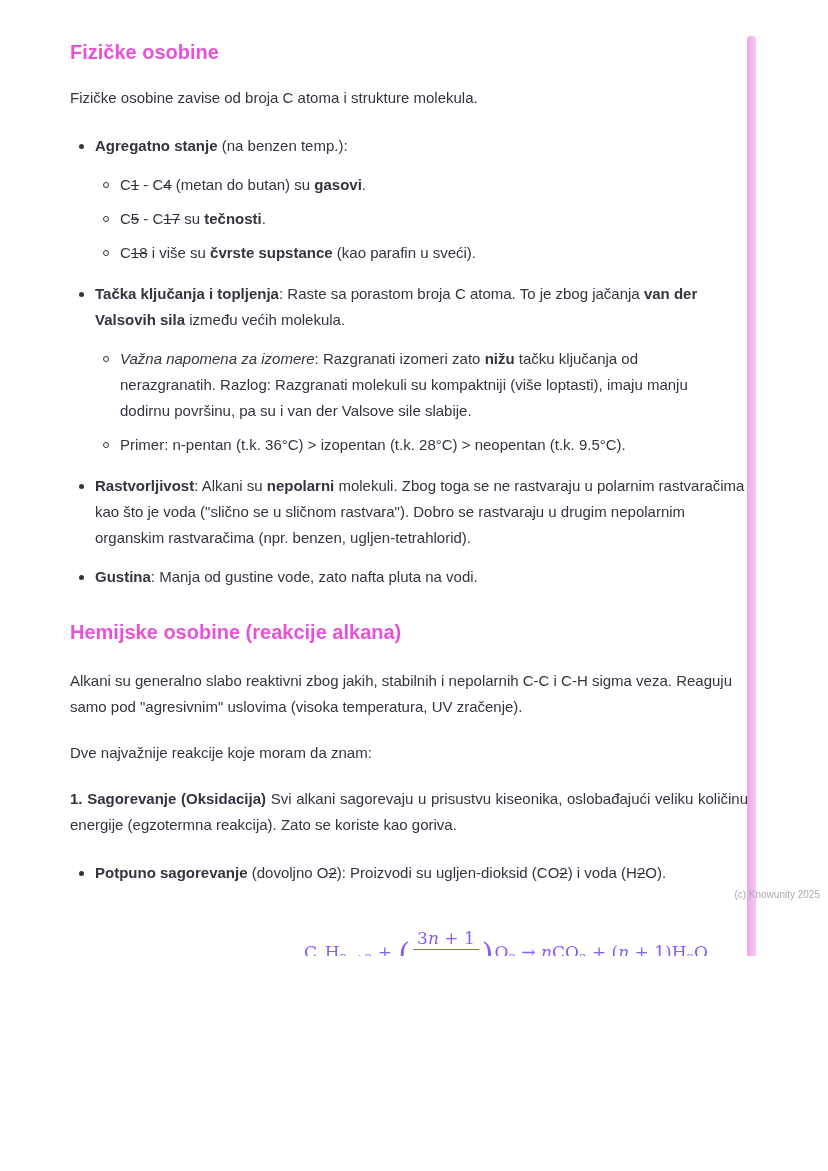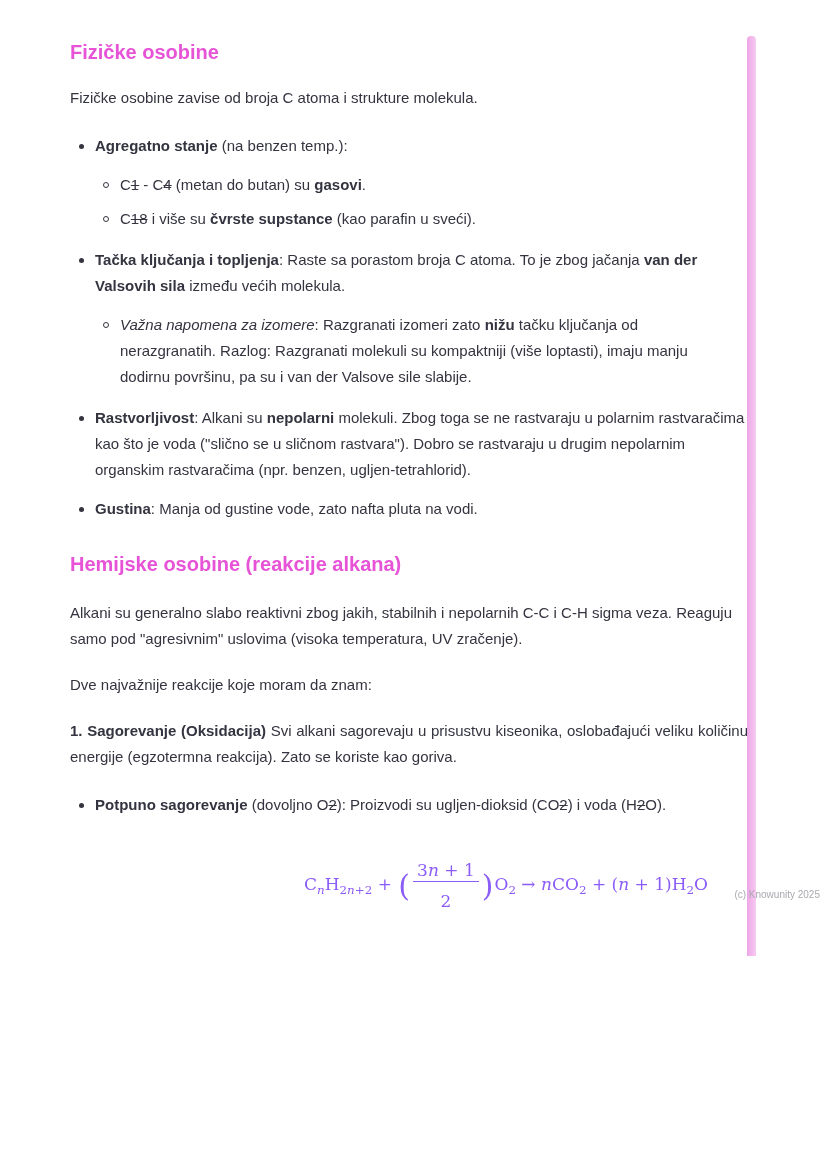--- a/index.html
+++ b/index.html
@@ -126,26 +126,28 @@
 
     <h2 class="heading">Fizičke osobine</h2>
 
     <p class="para"><span>Fizičke osobine zavise od broja C atoma i strukture molekula.</span></p>
 
     <div class="list">
 
       <div class="l1"><span style="font-weight:700;">Agregatno stanje</span><span> (na benzen temp.):</span></div>
       <div class="sublist">
         <div class="l2"><span>C</span><span style="text-decoration:line-through;">1</span><span> - C</span><span style="text-decoration:line-through;">4</span><span> (metan do butan) su </span><span style="font-weight:700;">gasovi</span><span>.</span></div>
+        <div class="l2"><span>C</span><span style="text-decoration:line-through;">5</span><span> - C</span><span style="text-decoration:line-through;">17</span><span> su </span><span style="font-weight:700;">tečnosti</span><span>.</span></div>
         <div class="l2"><span>C</span><span style="text-decoration:line-through;">18</span><span> i više su </span><span style="font-weight:700;">čvrste supstance</span><span> (kao parafin u sveći).</span></div>
       </div>
 
       <div class="l1"><span style="font-weight:700;">Tačka ključanja i topljenja</span><span>: Raste sa porastom broja C atoma. To je zbog jačanja </span><span style="font-weight:700;">van der Valsovih sila</span><span> između većih molekula.</span></div>
       <div class="sublist">
         <div class="l2"><span style="font-style:italic;">Važna napomena za izomere</span><span>: Razgranati izomeri zato </span><span style="font-weight:700;">nižu</span><span> tačku ključanja od nerazgranatih. Razlog: Razgranati molekuli su kompaktniji (više loptasti), imaju manju dodirnu površinu, pa su i van der Valsove sile slabije.</span></div>
+        <div class="l2"><span>Primer: n-pentan (t.k. 36°C) &gt; izopentan (t.k. 28°C) &gt; neopentan (t.k. 9.5°C).</span></div>
       </div>
 
       <div class="l1"><span style="font-weight:700;">Rastvorljivost</span><span>: Alkani su </span><span style="font-weight:700;">nepolarni</span><span> molekuli. Zbog toga se ne rastvaraju u polarnim rastvaračima kao što je voda ("slično se u sličnom rastvara"). Dobro se rastvaraju u drugim nepolarnim organskim rastvaračima (npr. benzen, ugljen-tetrahlorid).</span></div>
 
       <div class="l1"><span style="font-weight:700;">Gustina</span><span>: Manja od gustine vode, zato nafta pluta na vodi.</span></div>
 
     </div>
 
     <h2 class="heading h2">Hemijske osobine (reakcije alkana)</h2>
 

